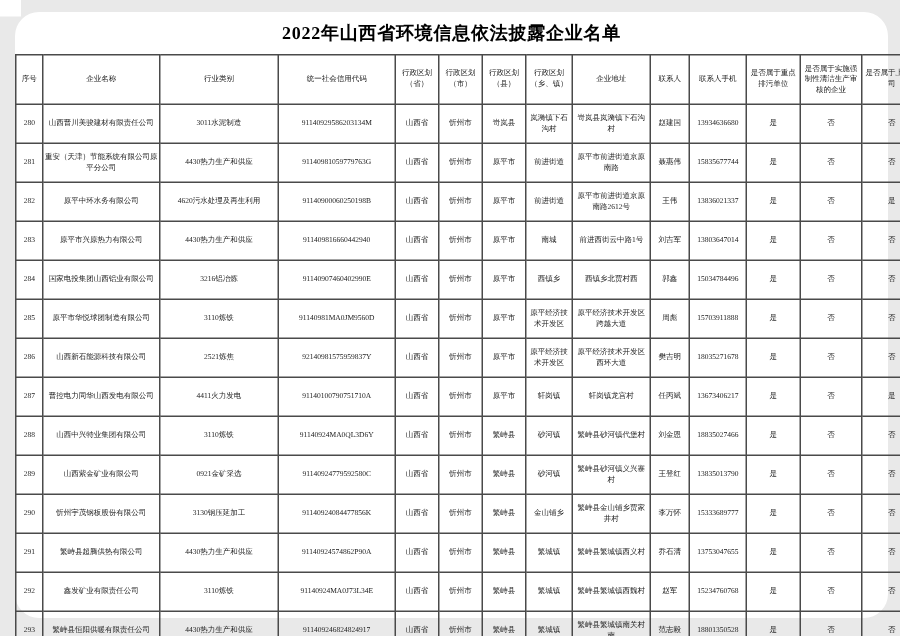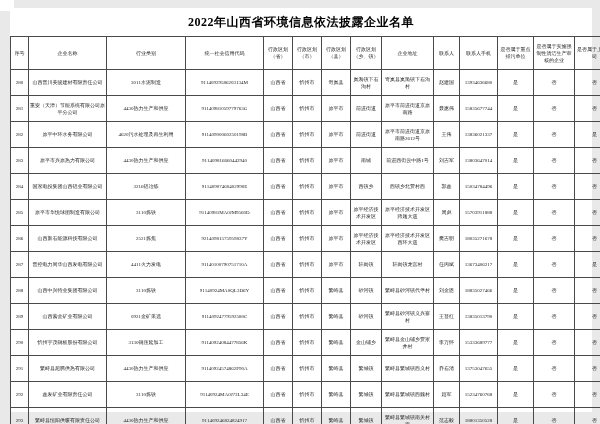--- a/index.html
+++ b/index.html
@@ -7,20 +7,21 @@
     width:600px;height:424px;
     background:#e9e9e9;
     font-family:"Liberation Serif","DejaVu Serif",serif;
     -webkit-text-size-adjust:none;
   }
   .canvas{position:relative;width:600px;height:424px;overflow:hidden;}
   .corner-patch{position:absolute;left:0;top:0;width:14px;height:11px;background:#ffffff;}
   .page{
     position:absolute;left:10px;top:8px;width:582px;height:404px;
     background:#ffffff;
+    border-radius:16px;
   }
   .title{
     margin:6px 0 5px 0;
     text-align:center;
     font-size:12px;
     font-weight:bold;
     color:#000;
     letter-spacing:0.5px;
   }
   table.roster{

